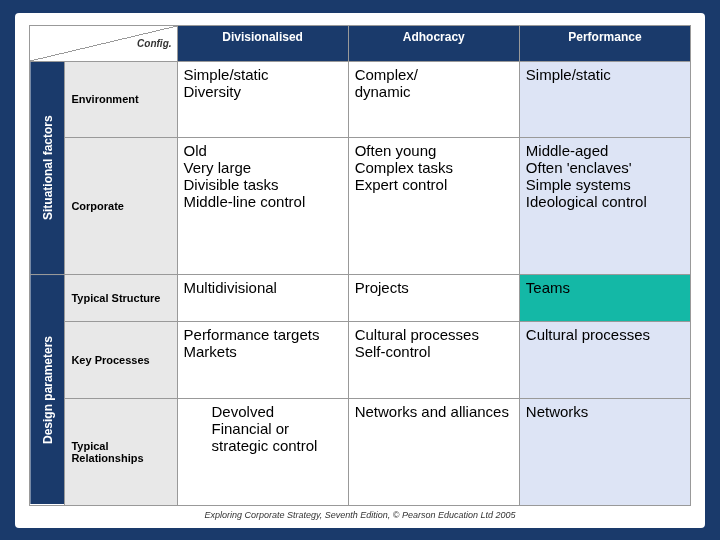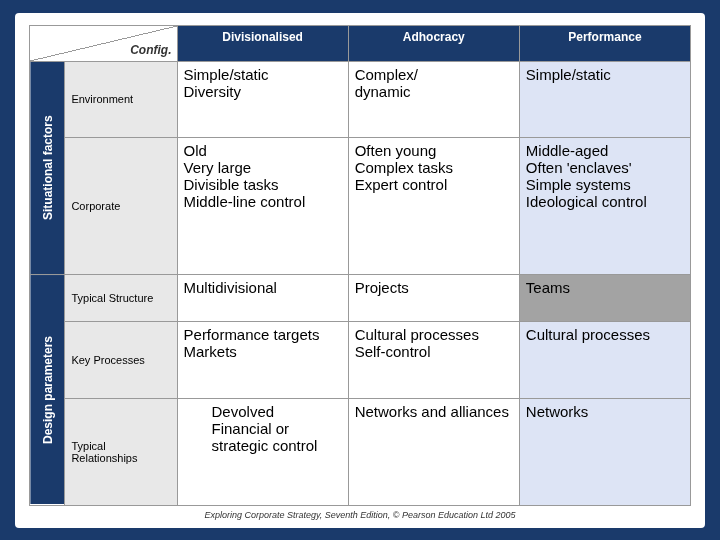--- a/index.html
+++ b/index.html
@@ -61,21 +61,21 @@
       vertical-align: middle;
       font-weight: bold;
       font-size: 12px;
       writing-mode: vertical-rl;
       transform: rotate(180deg);
       width: 30px;
       padding: 4px 2px;
     }
     .row-label {
       background: #e8e8e8;
-      font-weight: normal;
+      font-weight: bold;
       font-size: 11px;
       vertical-align: middle;
     }
     .footer {
       font-size: 9px;
       color: #333;
       text-align: center;
       margin-top: 4px;
       font-style: italic;
     }
@@ -85,24 +85,24 @@
       border: 1px solid #999 !important;
     }
     .diagonal-header::after {
       content: '';
       position: absolute;
       top: 0; left: 0; right: 0; bottom: 0;
       background: linear-gradient(to bottom right, transparent calc(50% - 0.5px), #999 calc(50% - 0.5px), #999 calc(50% + 0.5px), transparent calc(50% + 0.5px));
     }
     .diagonal-header .config-text {
       position: absolute;
-      bottom: 4px;
+      bottom: 12px;
       right: 5px;
       font-style: italic;
-      font-size: 12px;
+      font-size: 10px;
       color: #333;
       z-index: 1;
     }
   </style>
 </head>
 <body>
 
 <div class="outer-container">
   <div class="table-wrapper">
     <table>
@@ -145,21 +145,21 @@
             <td style="white-space: pre-line; background: rgb(221, 228, 245);">Middle-aged
 Often 'enclaves'
 Simple systems
 Ideological control</td>
           </tr>
           <tr>
             <td class="rotated-cell" rowspan="3">Design parameters</td>
             <td class="row-label" style="white-space: pre-line;">Typical Structure</td>
             <td style="white-space: pre-line;">Multidivisional</td>
             <td style="white-space: pre-line;">Projects</td>
-            <td style="white-space: pre-line; background: #a3a3a3; margin-top: 42px;">Teams</td>
+            <td style="white-space: pre-line; background: #14b8a6; margin-top: 42px;">Teams</td>
           </tr>
           <tr>
             <td class="row-label" style="white-space: pre-line;">Key Processes</td>
             <td style="white-space: pre-line;">Performance targets
 Markets</td>
             <td style="white-space: pre-line;">Cultural processes
 Self-control</td>
             <td style="white-space: pre-line; background: rgb(221, 228, 245);">Cultural processes</td>
           </tr>
           <tr>

